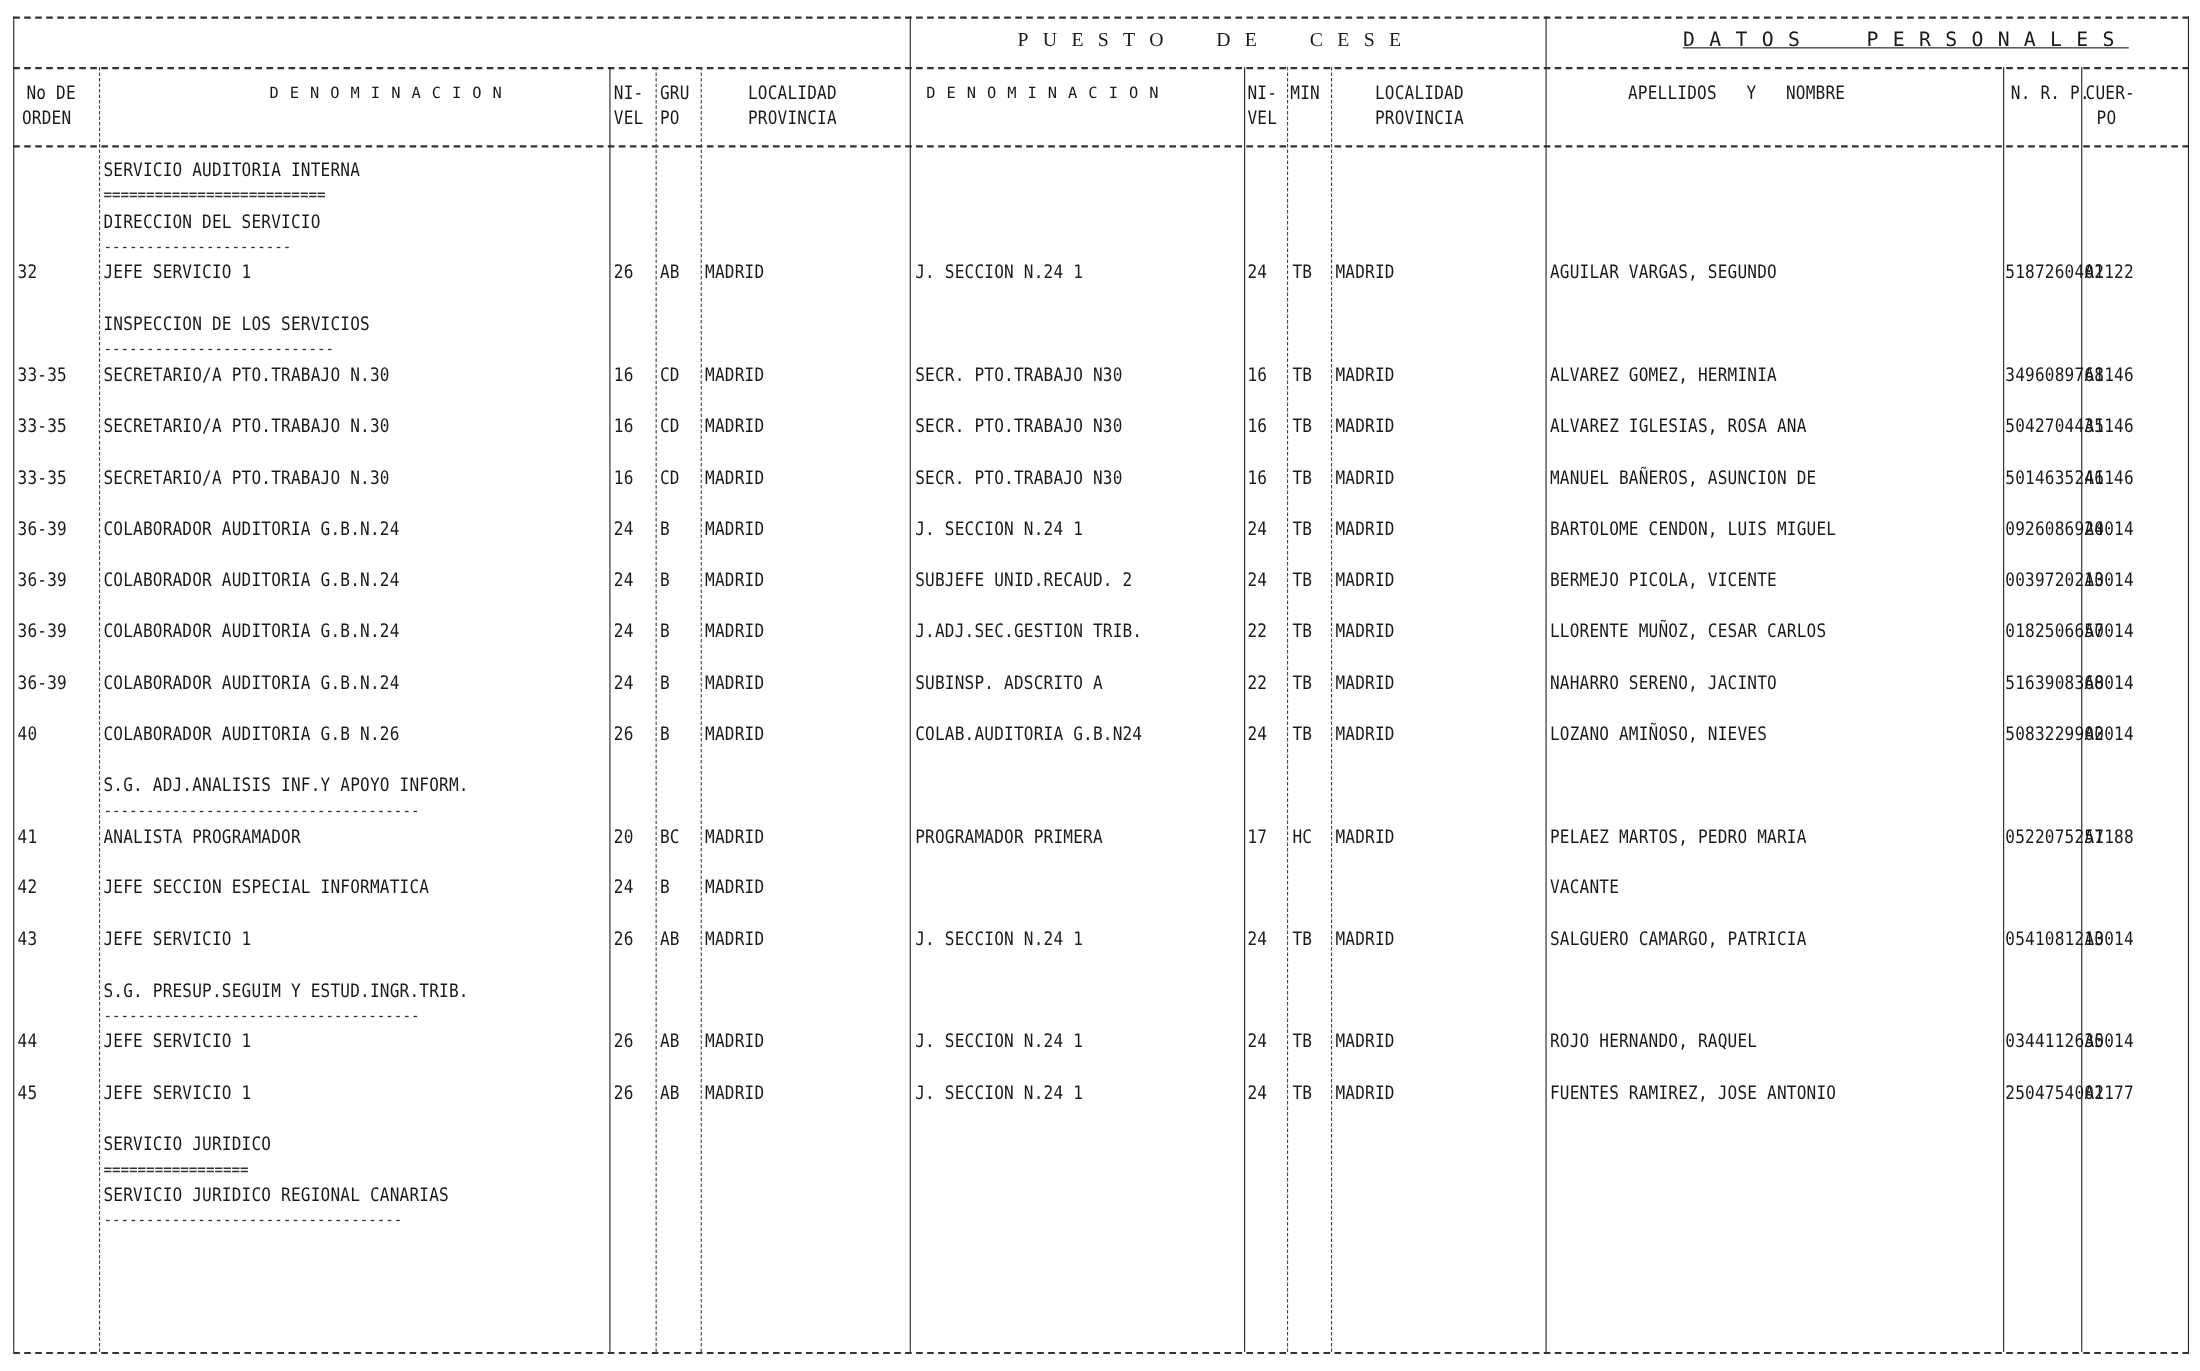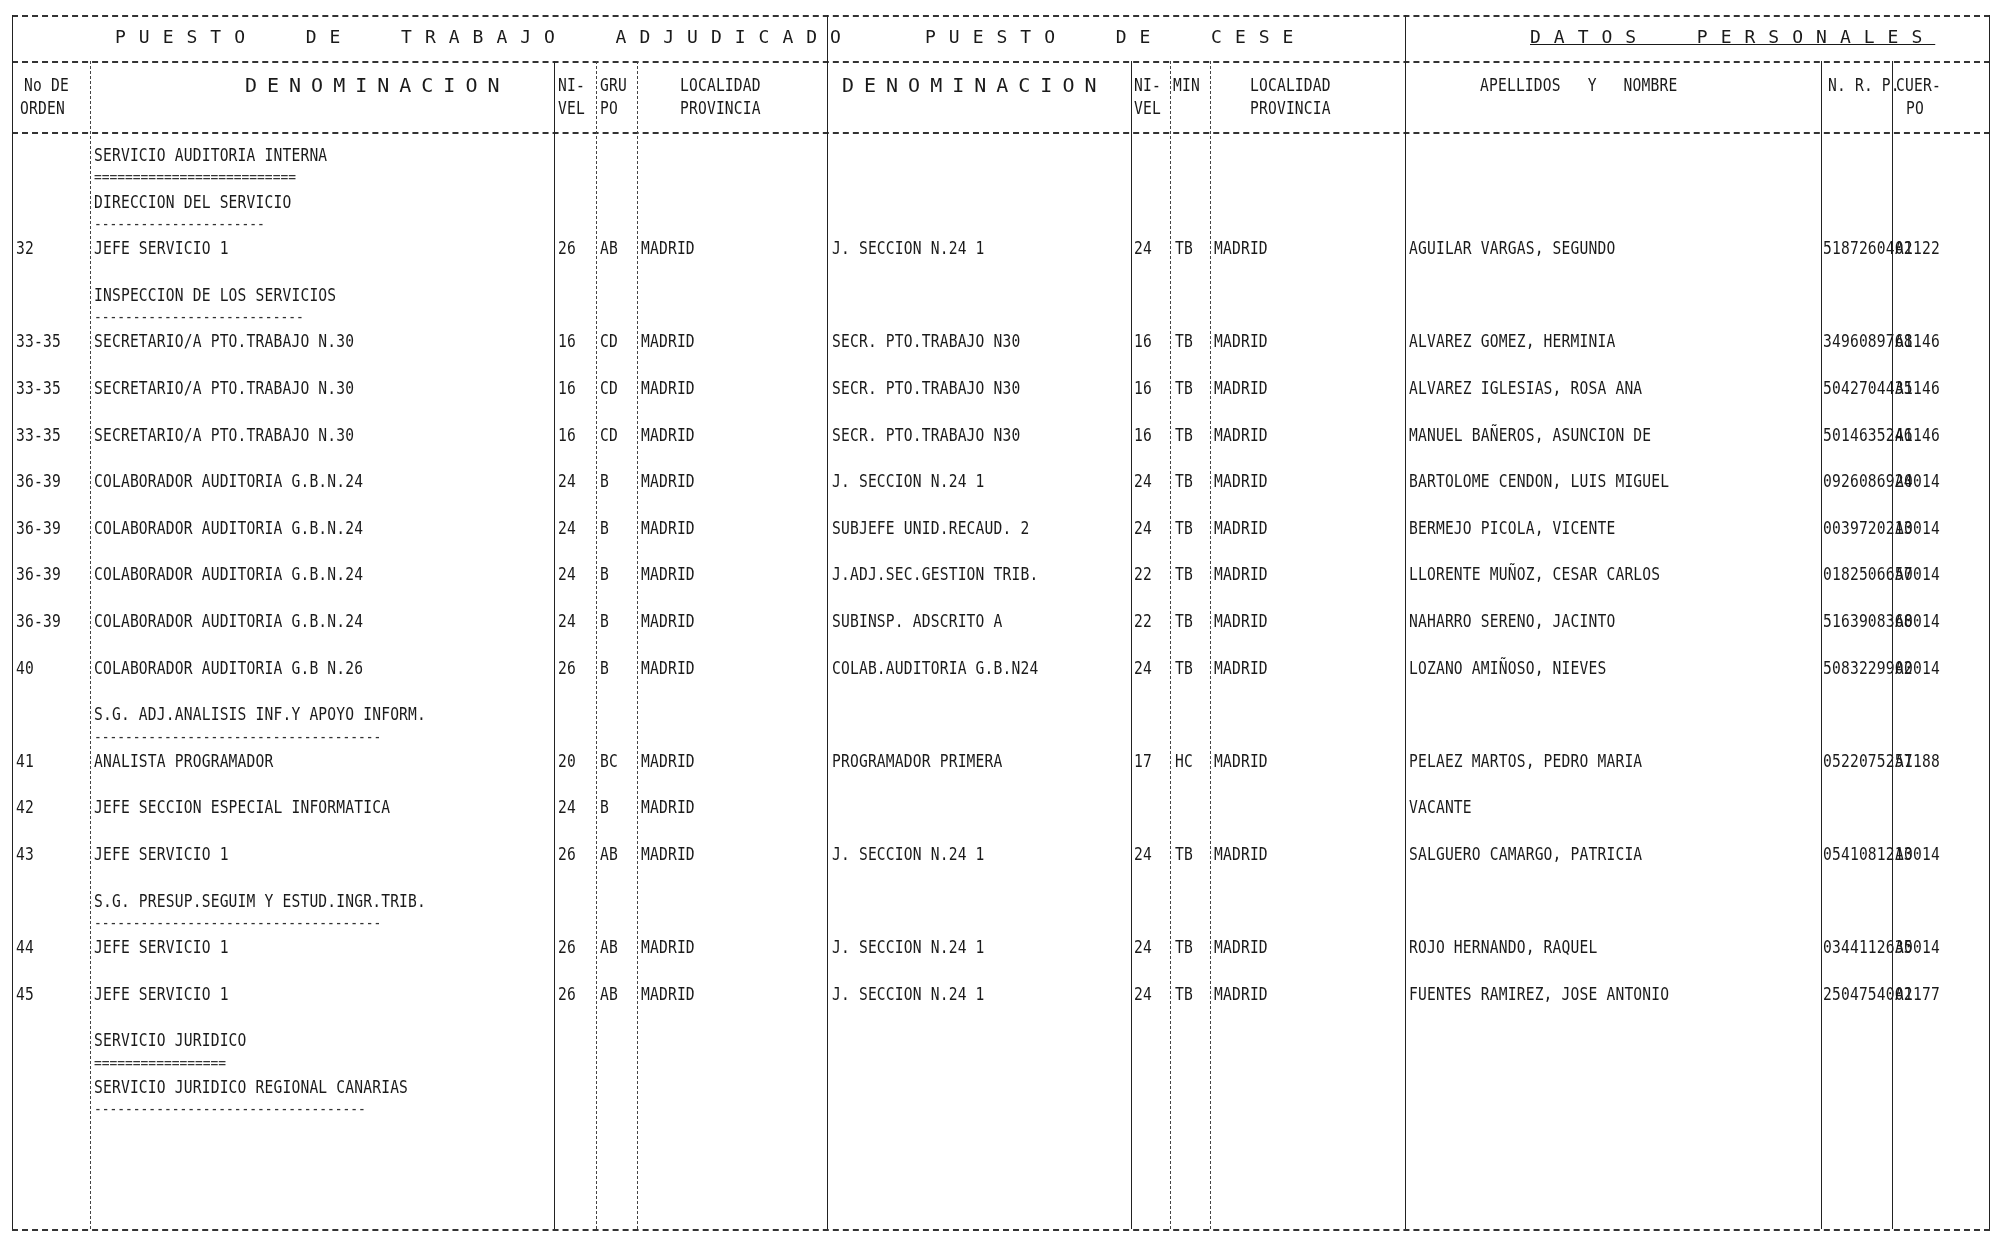--- a/index.html
+++ b/index.html
@@ -7,21 +7,21 @@
          font-family: "DejaVu Sans Mono", "Liberation Mono", monospace; color: #1a1a1a; }
   .page { position: absolute; left: 0; top: 0; width: 2000px; height: 1246px; }
   .hline { position: absolute; height: 0; border-top: 2px dashed #333; }
   .vline { position: absolute; width: 0; border-left: 1.5px solid #222; }
   .vline.dash { border-left-style: dashed; border-left-color: #444; }
   .txt { position: absolute; white-space: pre; font-size: 17px; line-height: 22px;
          transform: scaleX(0.86); transform-origin: left center; letter-spacing: 0.2px; }
   .title { position: absolute; font-size: 18px; letter-spacing: 13px; white-space: pre; }
   .hdr { position: absolute; font-size: 16px; line-height: 22px; white-space: pre; text-align: center;
          transform: scaleX(0.86); }
-  .hdr.spaced { letter-spacing: 10px; transform: none; font-size: 20px; }
+  .hdr.spaced { letter-spacing: 10px; transform: none; font-size: 14px; }
   .under { position: absolute; font-size: 15px; line-height: 12px; letter-spacing: 0; white-space: pre; color:#333;
            transform: scaleX(0.86); transform-origin: left center; }
 </style>
 </head>
 <body>
 
 <div class="page">
 
   <div class="hline" style="left:12px; top:15px; width:1978px;"></div>
   <div class="hline" style="left:12px; top:61px; width:1978px;"></div>
@@ -37,22 +37,21 @@
   <div class="vline dash" style="left:90px; top:61px; height:1168px;"></div>
   <div class="vline" style="left:554px; top:61px; height:1168px;"></div>
   <div class="vline dash" style="left:596px; top:61px; height:1168px;"></div>
   <div class="vline dash" style="left:637px; top:61px; height:1168px;"></div>
   <div class="vline" style="left:1131px; top:61px; height:1168px;"></div>
   <div class="vline dash" style="left:1170px; top:61px; height:1168px;"></div>
   <div class="vline dash" style="left:1210px; top:61px; height:1168px;"></div>
   <div class="vline" style="left:1821px; top:61px; height:1168px;"></div>
   <div class="vline" style="left:1892px; top:61px; height:1168px;"></div>
 
-  <div class="title" style="left:115px; top:26px;">PUESTO  DE  TRABAJO  ADJUDICADO</div>
-  <div class="title" style="left:925px; top:26px;">PUESTO  DE  CESE</div>
+  <div class="title" style="left:925px; top:26px;font-family:Liberation Serif, serif;">PUESTO  DE  CESE</div>
   <div class="title" style="left:1530px; top:26px;text-decoration:underline;">DATOS  PERSONALES</div>
 
   <div>
     <div class="txt" style="left:24px; top:74px;">No DE</div>
     <div class="txt" style="left:20px; top:97px;">ORDEN</div>
   </div>
   <div class="hdr spaced" style="left:245px; top:74px;">DENOMINACION</div>
   <div>
     <div class="txt" style="left:558px; top:74px;">NI-</div>
     <div class="txt" style="left:558px; top:97px;">VEL</div>

